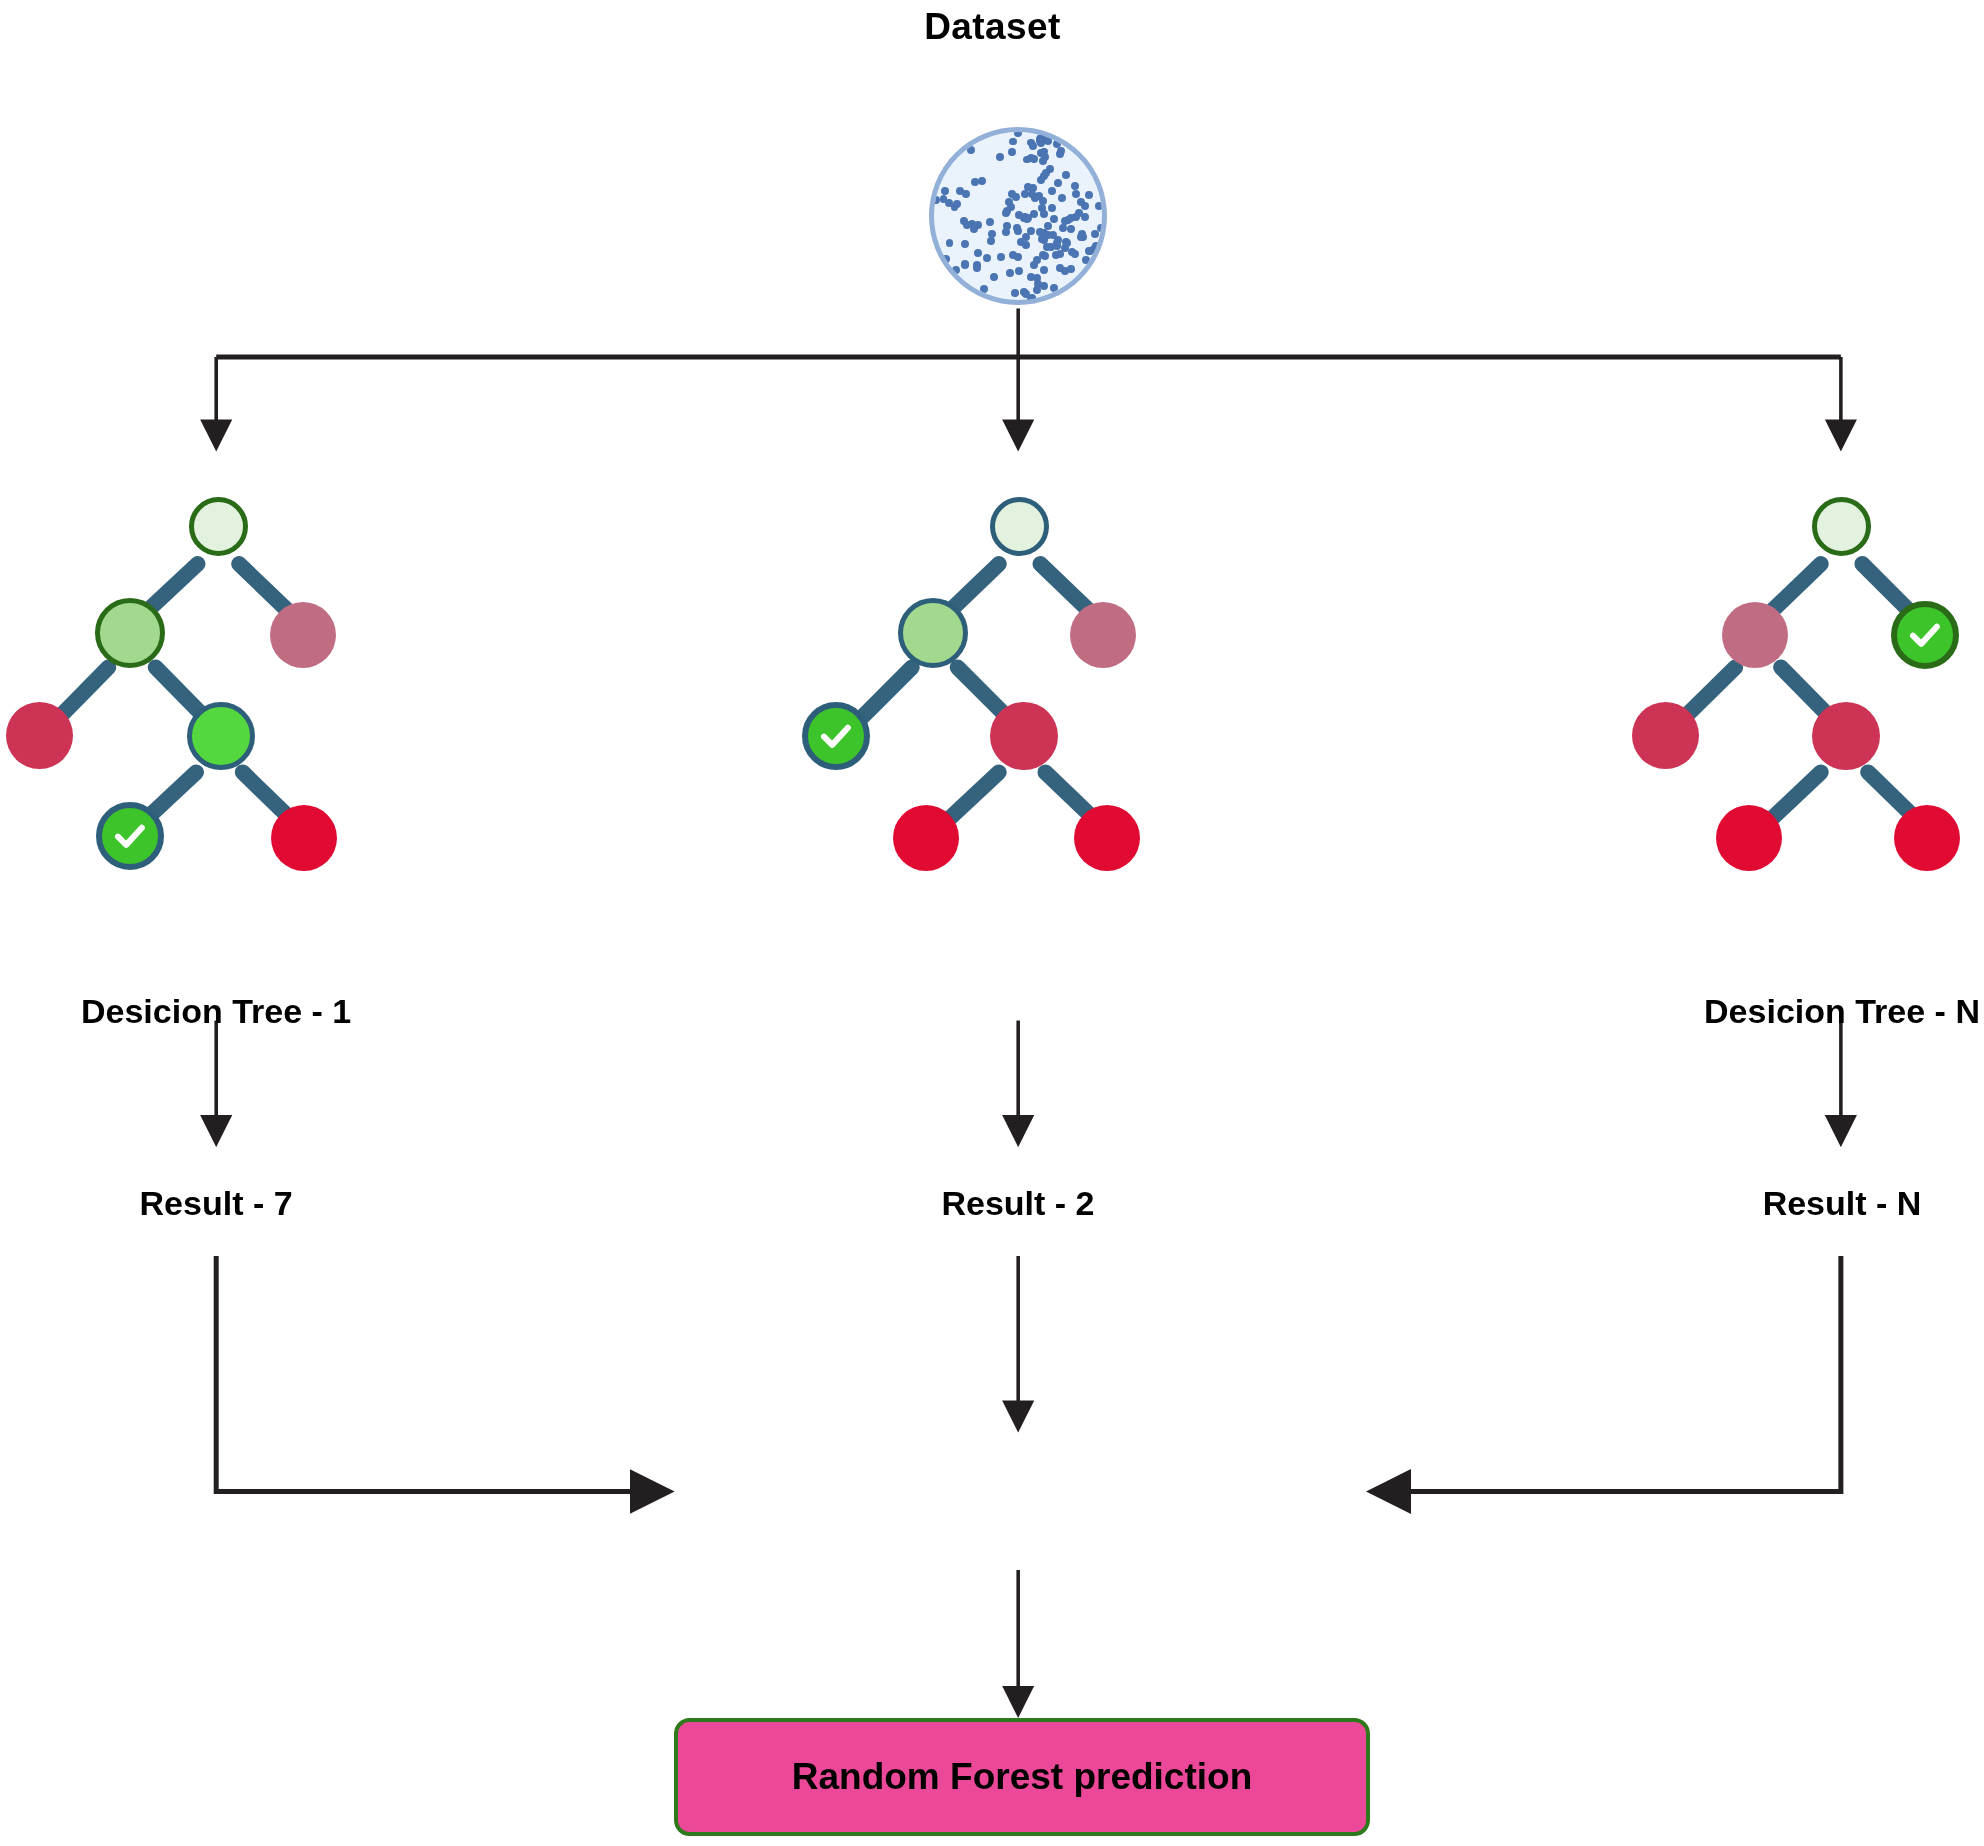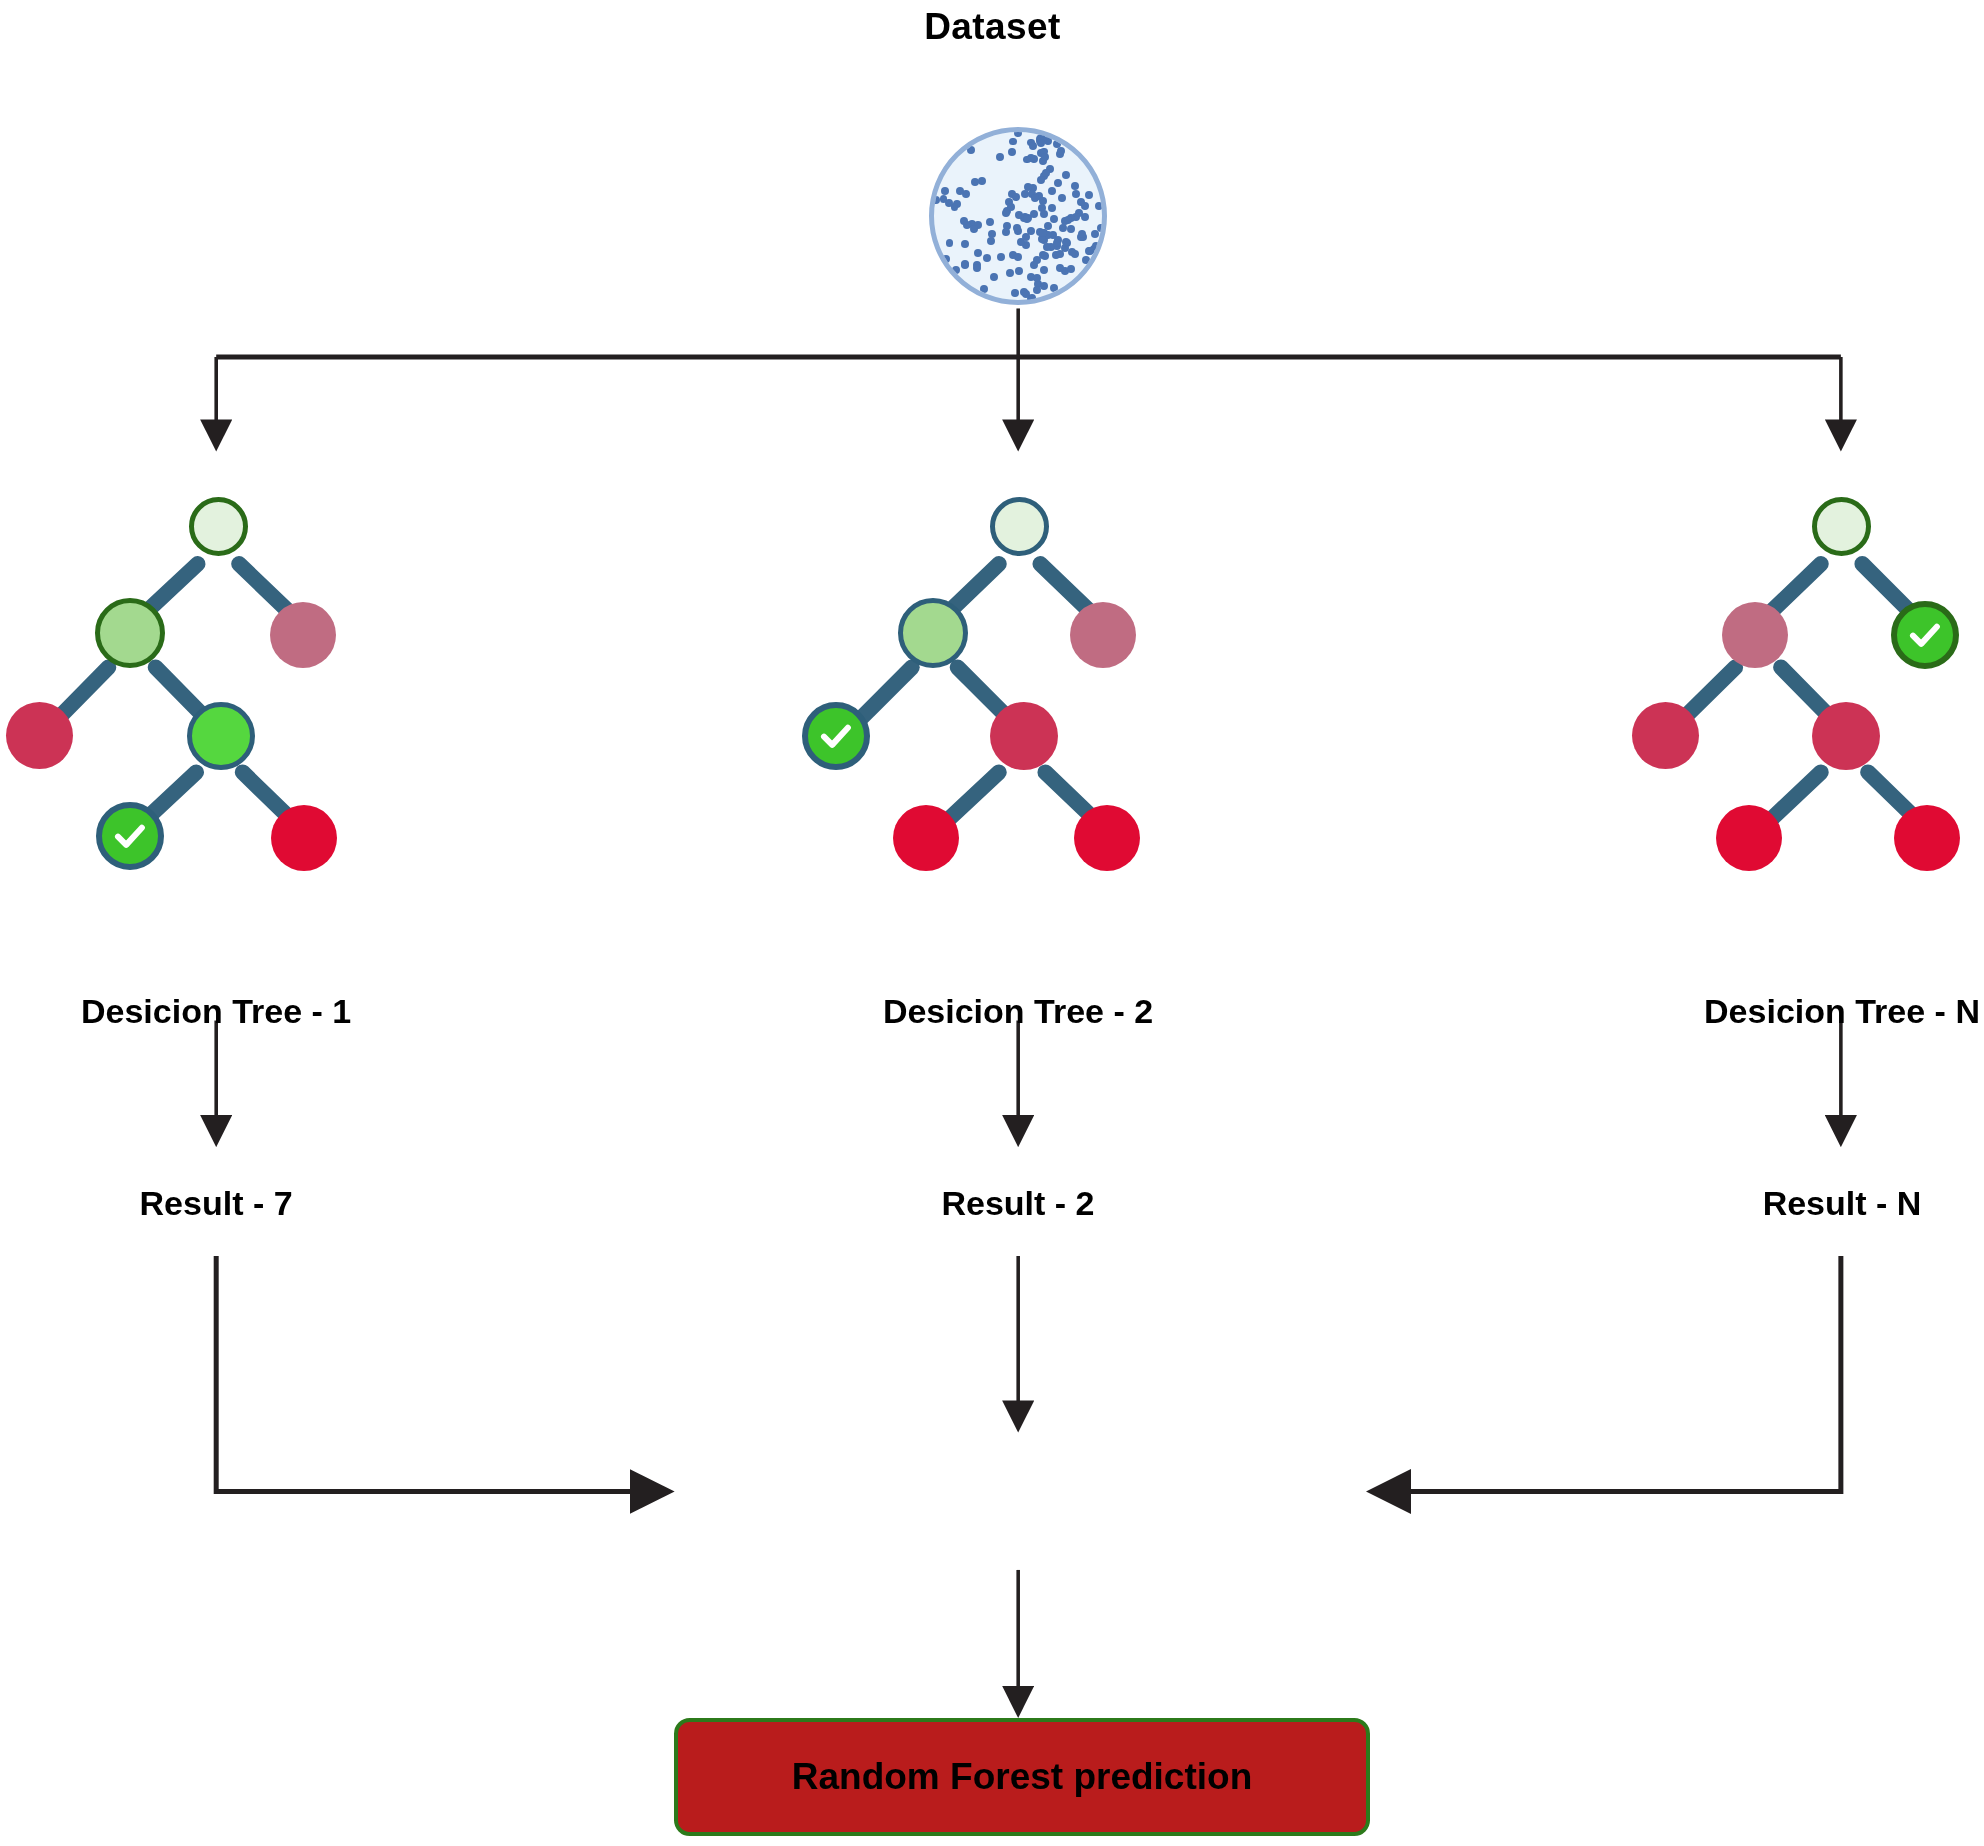--- a/index.html
+++ b/index.html
@@ -100,21 +100,21 @@
     font-weight: bold;
     color: #000000;
     border-radius: 15.7px;
   }
   .box.voting {
     background: #e8f1fb;
     border: 3.6px solid #93accd;
     font-size: 37px;
   }
   .box.prediction {
-    background: #b91c1c;
+    background: #ec4899;
     border: 4.3px solid #2c7a1b;
     font-size: 37px;
   }
 </style>
 </head>
 <body>
 
 <div id="stage">
 
   <div class="title">Dataset</div>
@@ -370,21 +370,20 @@
     <svg class="check-glyph" viewBox="0 0 24 24">
       <path d="M4 12.5 L9.5 18 L20 6.5" fill="none" stroke="#ffffff" stroke-width="4" stroke-linecap="round" stroke-linejoin="round"></path>
     </svg>
   </div>
   <div class="node" style="left:1632px; top:702px; width:67px; height:67px; background:#cc3355;"></div>
   <div class="node" style="left:1812px; top:702px; width:68px; height:68px; background:#cc3355;"></div>
   <div class="node" style="left:1716px; top:805px; width:66px; height:66px; background:#e00a33;"></div>
   <div class="node" style="left:1894px; top:805px; width:66px; height:66px; background:#e00a33;"></div>
 
   <div class="tree-label" style="left:2.1px; top:956px; width:428px;">Desicion Tree - 1</div>
-  <div class="tree-label" style="left:804px; top:956px; width:428px;">Desicion Tree - 2</div>
   <div class="tree-label" style="left:1628px; top:956px; width:428px;">Desicion Tree - N</div>
 
   <div class="result-label" style="left:2.1px; top:1184px; width:428px;">Result - 7</div>
   <div class="result-label" style="left:804px; top:1184px; width:428px;">Result - 2</div>
   <div class="result-label" style="left:1628px; top:1184px; width:428px;">Result - N</div>
 
 
   <div class="box prediction" style="left:674px; top:1718px; width:696px; height:118px;">Random Forest prediction</div>
 
 </div>

